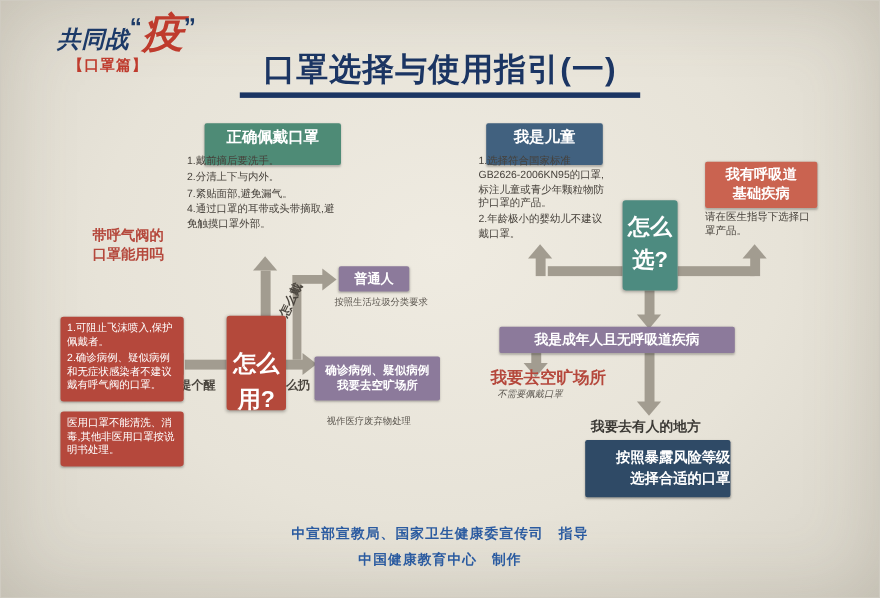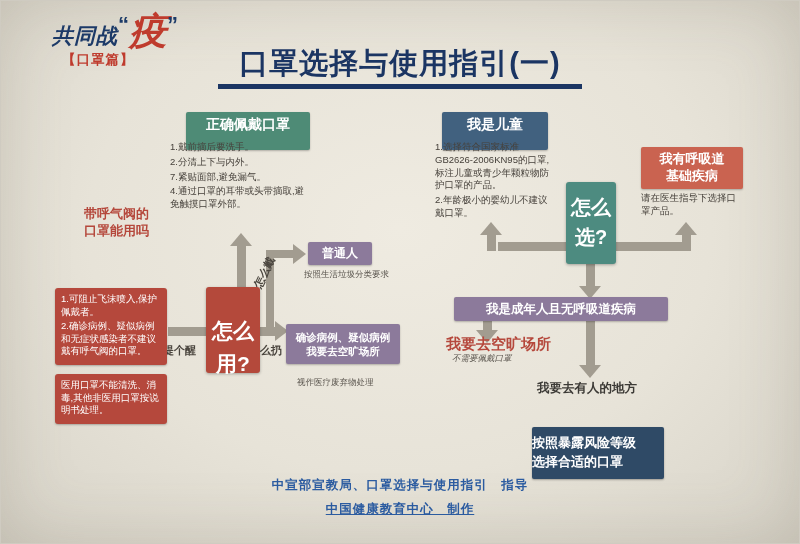--- a/index.html
+++ b/index.html
@@ -27,21 +27,21 @@
   .body-text{font-size:9.5px;color:#46413b;line-height:1.35;}
   .body-text div{margin-bottom:2px;}
   .red-title{color:#b5483c;font-weight:bold;font-size:13px;line-height:1.3;}
   .red-box{background:#b5483c;border-radius:3px;color:#fff;font-size:9.5px;line-height:1.32;padding:5px 6px;box-shadow:0 1px 2px rgba(0,0,0,.25);}
   .red-box div{margin-bottom:2px;}
   .purple-box{background:#8c7a9b;color:#fff;font-weight:bold;text-align:center;border-radius:2px;box-shadow:0 1px 2px rgba(0,0,0,.25);}
   .hub{color:#fff;font-weight:bold;text-align:center;border-radius:3px;box-sizing:border-box;box-shadow:0 1px 3px rgba(0,0,0,.3);}
   .hub-red{background:#b4493b;font-size:21px;line-height:1.55;padding-top:28px;}
   .hub-teal{background:#4d8b80;font-size:20px;line-height:1.5;padding-top:10px;}
   .small-note{font-size:8.5px;color:#5a554e;}
-  .navy-box{background:#2f4a66;color:#fff;font-weight:bold;font-size:13px;text-align:left;line-height:1.45;padding:7px 0;border-radius:2px;box-shadow:0 1px 2px rgba(0,0,0,.3);margin-top:27px;}
+  .navy-box{background:#2f4a66;color:#fff;font-weight:bold;font-size:13px;text-align:right;line-height:1.45;padding:7px 0;border-radius:2px;box-shadow:0 1px 2px rgba(0,0,0,.3);}
   .bold-dark{color:#3c3a36;font-weight:bold;font-size:12.5px;}
   .arrow-label{font-size:11px;font-weight:bold;color:#4a453e;}
   
   .shaft{position:absolute;background:#a29c90;}
   .head{position:absolute;width:0;height:0;}
   .head-up{border-left:11px solid transparent;border-right:11px solid transparent;border-bottom:13px solid #a29c90;}
   .head-down{border-left:11px solid transparent;border-right:11px solid transparent;border-top:13px solid #a29c90;}
   .head-left{border-top:10px solid transparent;border-bottom:10px solid transparent;border-right:13px solid #a29c90;}
   .head-right{border-top:10px solid transparent;border-bottom:10px solid transparent;border-left:13px solid #a29c90;}
   .credit{color:#2b5ba0;font-weight:bold;font-size:12.5px;text-align:center;letter-spacing:1px;}
@@ -149,16 +149,16 @@
   <div class="abs red-title" style="left:446px;top:334px;font-size:15px;">我要去空旷场所</div>
   <div class="abs small-note" style="left:452px;top:353px;font-style:italic;">不需要佩戴口罩</div>
 
   <div class="abs bold-dark" style="left:537px;top:380px;">我要去有人的地方</div>
 
   <div class="abs navy-box" style="left:532px;top:400px;width:132px;">
     <div>按照暴露风险等级</div>
     <div>选择合适的口罩</div>
   </div>
 
-  <div class="abs credit" style="left:200px;top:477px;width:400px;">中宣部宣教局、口罩选择与使用指引　指导</div>
-  <div class="abs credit" style="left:200px;top:501px;width:400px;text-decoration:underline;">中国健康教育中心　制作</div>
+  <div class="abs credit" style="left:200px;top:477px;width:400px;">中宣部宣教局、国家卫生健康委宣传司　指导</div>
+  <div class="abs credit" style="left:200px;top:501px;width:400px;">中国健康教育中心　制作</div>
 
 </div>
 
 </body></html>

